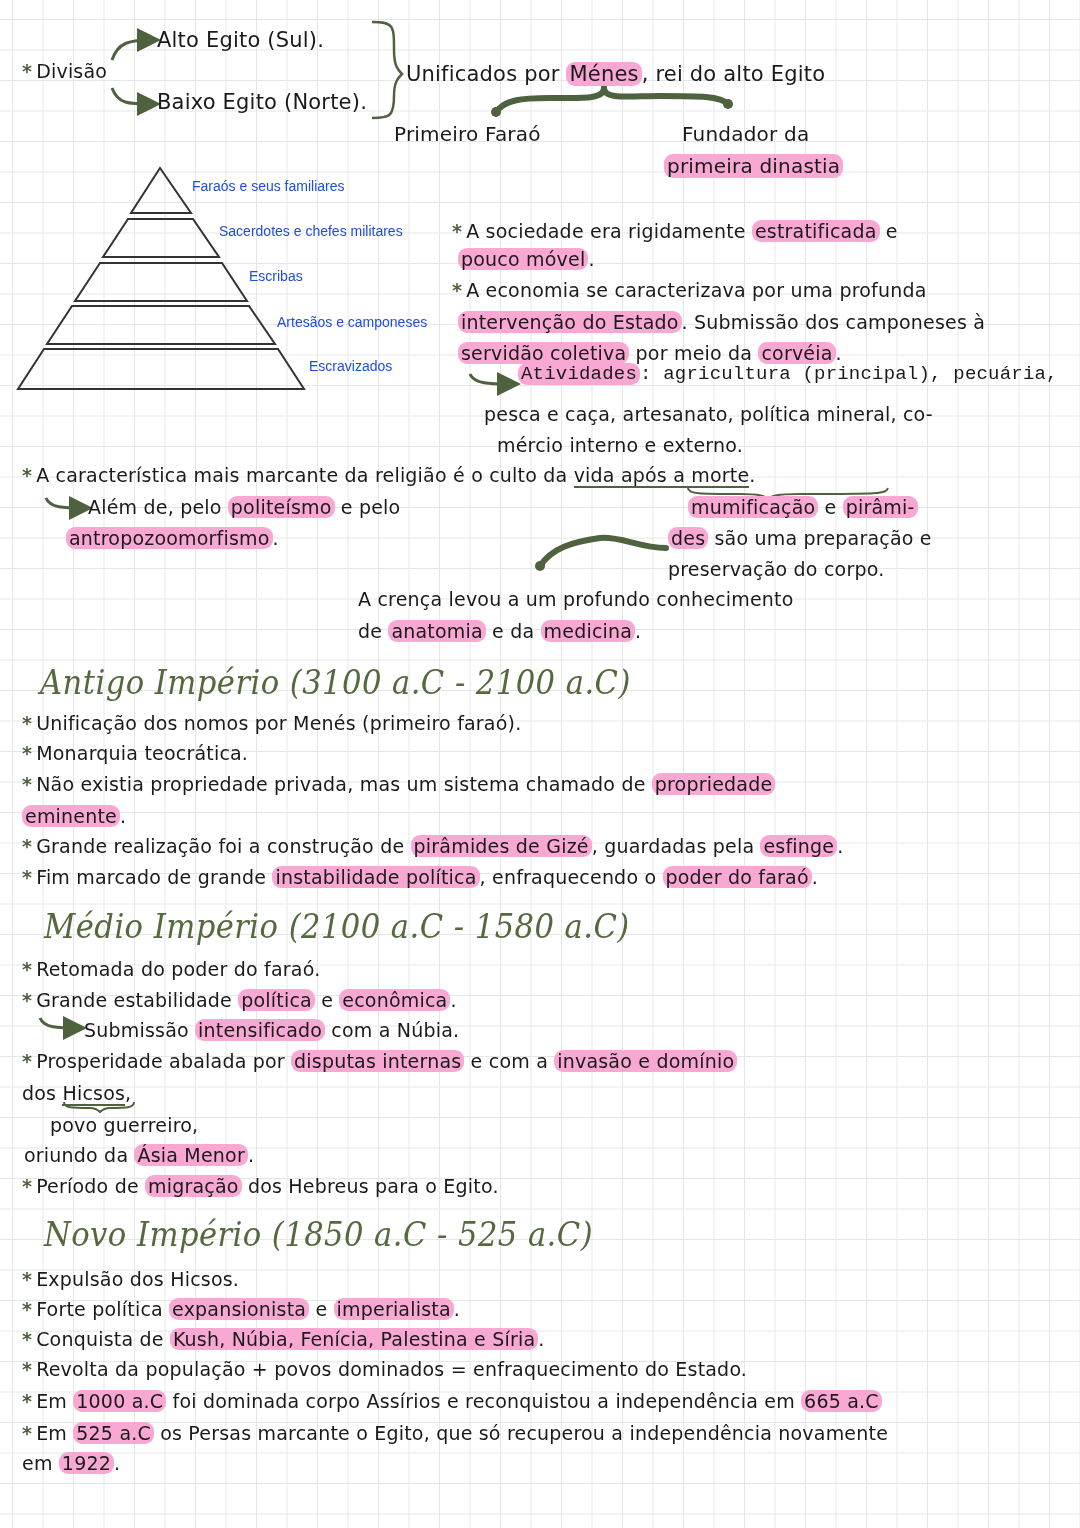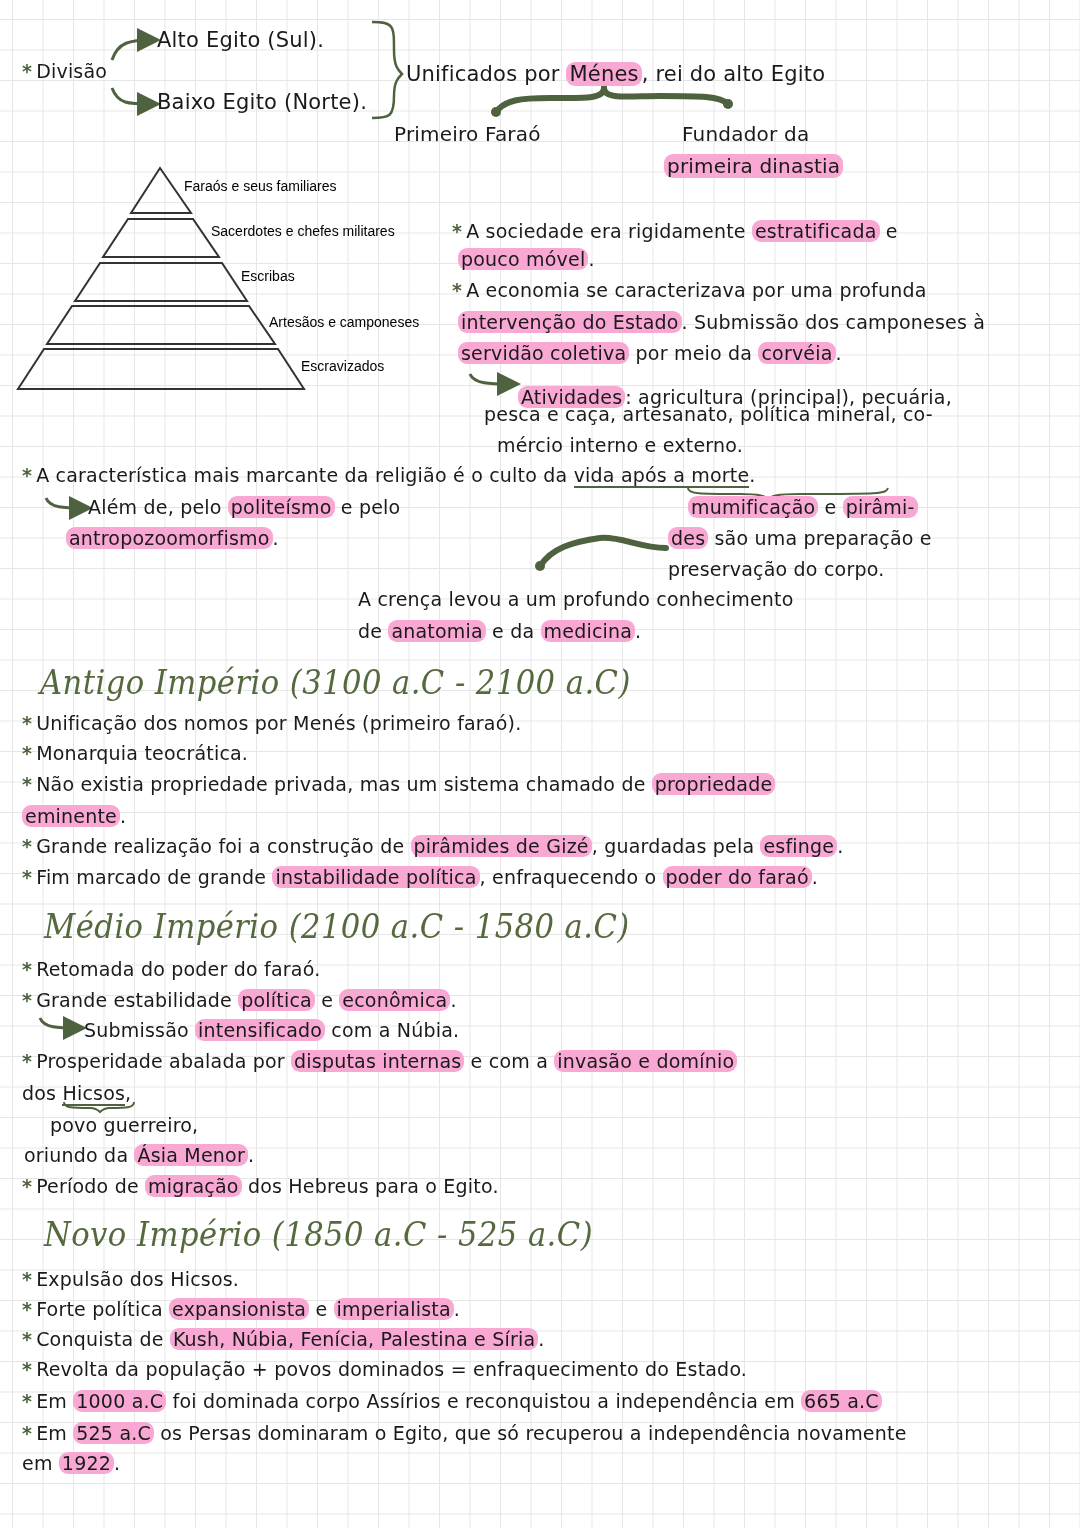--- a/index.html
+++ b/index.html
@@ -16,21 +16,21 @@
   }
   .t { position: absolute; white-space: nowrap; font-size: 19px; letter-spacing: 0.2px; line-height: 1.2; }
   .hl { background: #f9a8d4; border-radius: 9px; padding: 0 3px; }
   .ul { border-bottom: 2px solid #4f6240; }
   .star { color: #4f6240; font-weight: bold; margin-right: 4px; }
   .title {
     position: absolute; white-space: nowrap;
     font-family: "DejaVu Serif", serif; font-style: italic;
     color: #55693f; font-size: 34px; letter-spacing: 0.5px; transform: scaleX(0.9); transform-origin: left;
   }
-  .pyr-label { position: absolute; font-family: "Liberation Sans", sans-serif; font-size: 14px; color: #000000; white-space: nowrap; }
+  .pyr-label { position: absolute; font-family: "Liberation Sans", sans-serif; font-size: 14px; color: #1d4ed8; white-space: nowrap; margin-left: 8px; }
   svg.overlay { position: absolute; left: 0; top: 0; pointer-events: none; }
 </style>
 </head>
 <body>
 
 <svg class="overlay" width="1080" height="1528">
   <defs>
     <marker id="ah" markerWidth="8" markerHeight="8" refX="5" refY="4" orient="auto">
       <path d="M0,0 L8,4 L0,8 Z" fill="#4f6240"></path>
     </marker>
@@ -80,21 +80,21 @@
 <div class="pyr-label" style="left:211px; top:223px;">Sacerdotes e chefes militares</div>
 <div class="pyr-label" style="left:241px; top:268px;">Escribas</div>
 <div class="pyr-label" style="left:269px; top:314px;">Artesãos e camponeses</div>
 <div class="pyr-label" style="left:301px; top:358px;">Escravizados</div>
 
 <div class="t" style="left:452px; top:220px;"><span class="star">*</span><span>A sociedade era rigidamente </span><span class="hl">estratificada</span><span> e</span></div>
 <div class="t" style="left:458px; top:248px;"><span class="hl">pouco móvel</span><span>.</span></div>
 <div class="t" style="left:452px; top:279px;"><span class="star">*</span><span>A economia se caracterizava por uma profunda</span></div>
 <div class="t" style="left:458px; top:311px;"><span class="hl">intervenção do Estado</span><span>. Submissão dos camponeses à</span></div>
 <div class="t" style="left:458px; top:342px;"><span class="hl">servidão coletiva</span><span> por meio da </span><span class="hl">corvéia</span><span>.</span></div>
-<div class="t" style="left:518px; top:386px;"><span class="hl">Atividades</span><span>: agricultura (principal), pecuária,</span></div>
+<div class="t" style="left:518px; top:363px;font-family:Liberation Mono, monospace;"><span class="hl">Atividades</span><span>: agricultura (principal), pecuária,</span></div>
 <div class="t" style="left:484px; top:403px;">pesca e caça, artesanato, política mineral, co-</div>
 <div class="t" style="left:497px; top:434px;">mércio interno e externo.</div>
 
 <div class="t" style="left:22px; top:464px;"><span class="star">*</span><span>A característica mais marcante da religião é o culto da </span><span class="ul">vida após a morte</span><span>.</span></div>
 <div class="t" style="left:88px; top:496px;"><span>Além de, pelo </span><span class="hl">politeísmo</span><span> e pelo</span></div>
 <div class="t" style="left:48px; top:527px;padding-left:18px;"><span class="hl">antropozoomorfismo</span><span>.</span></div>
 <div class="t" style="left:688px; top:496px;"><span class="hl">mumificação</span><span> e </span><span class="hl">pirâmi-</span></div>
 <div class="t" style="left:668px; top:527px;"><span class="hl">des</span><span> são uma preparação e</span></div>
 <div class="t" style="left:668px; top:558px;">preservação do corpo.</div>
 <div class="t" style="left:358px; top:588px;">A crença levou a um profundo conhecimento</div>
@@ -117,14 +117,14 @@
 <div class="t" style="left:50px; top:1114px;">povo guerreiro,</div>
 <div class="t" style="left:24px; top:1144px;"><span>oriundo da </span><span class="hl">Ásia Menor</span><span>.</span></div>
 <div class="t" style="left:22px; top:1175px;"><span class="star">*</span><span>Período de </span><span class="hl">migração</span><span> dos Hebreus para o Egito.</span></div>
 
 <div class="title" style="left:44px; top:1214px;">Novo Império (1850 a.C - 525 a.C)</div>
 <div class="t" style="left:22px; top:1268px;"><span class="star">*</span><span>Expulsão dos Hicsos.</span></div>
 <div class="t" style="left:22px; top:1298px;"><span class="star">*</span><span>Forte política </span><span class="hl">expansionista</span><span> e </span><span class="hl">imperialista</span><span>.</span></div>
 <div class="t" style="left:22px; top:1328px;"><span class="star">*</span><span>Conquista de </span><span class="hl">Kush, Núbia, Fenícia, Palestina e Síria</span><span>.</span></div>
 <div class="t" style="left:22px; top:1358px;"><span class="star">*</span><span>Revolta da população + povos dominados = enfraquecimento do Estado.</span></div>
 <div class="t" style="left:22px; top:1390px;"><span class="star">*</span><span>Em </span><span class="hl">1000 a.C</span><span> foi dominada corpo Assírios e reconquistou a independência em </span><span class="hl">665 a.C</span></div>
-<div class="t" style="left:22px; top:1422px;"><span class="star">*</span><span>Em </span><span class="hl">525 a.C</span><span> os Persas dominaram o Egito, que só recuperou a independência novamente</span></div>
+<div class="t" style="left:22px; top:1422px;"><span class="star">*</span><span>Em </span><span class="hl">525 a.C</span><span> os Persas marcante o Egito, que só recuperou a independência novamente</span></div>
 <div class="t" style="left:22px; top:1452px;"><span>em </span><span class="hl">1922</span><span>.</span></div>
 
 </body></html>

